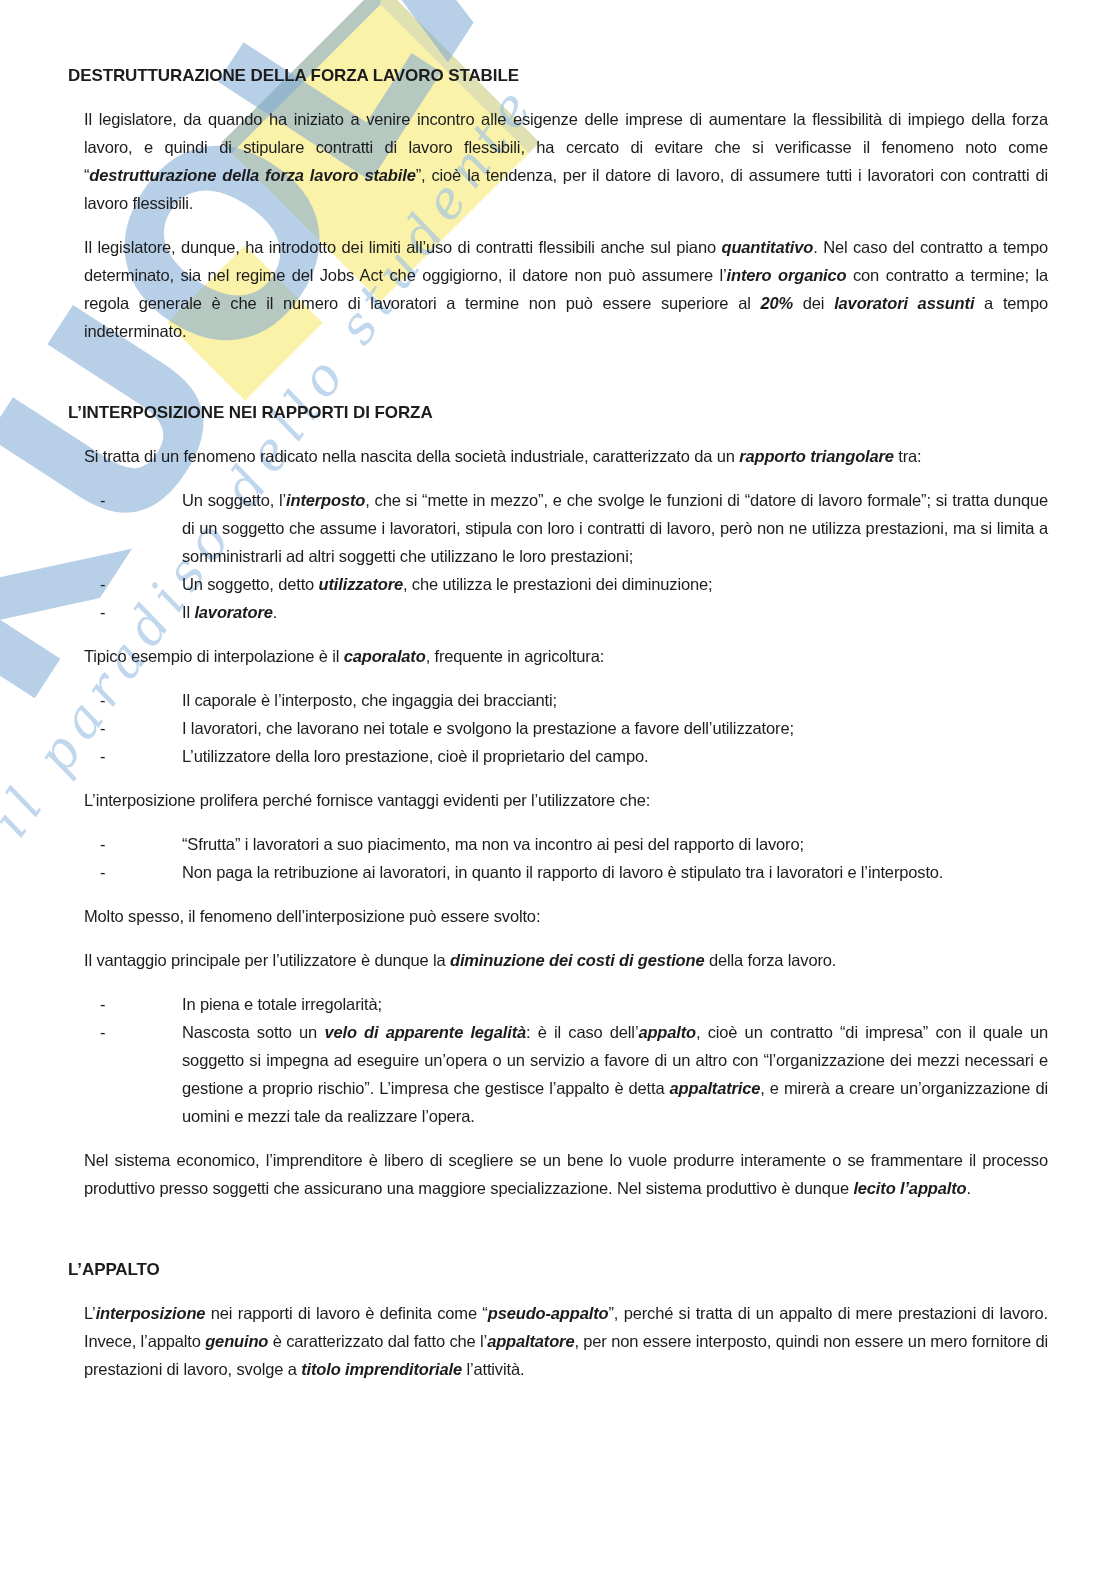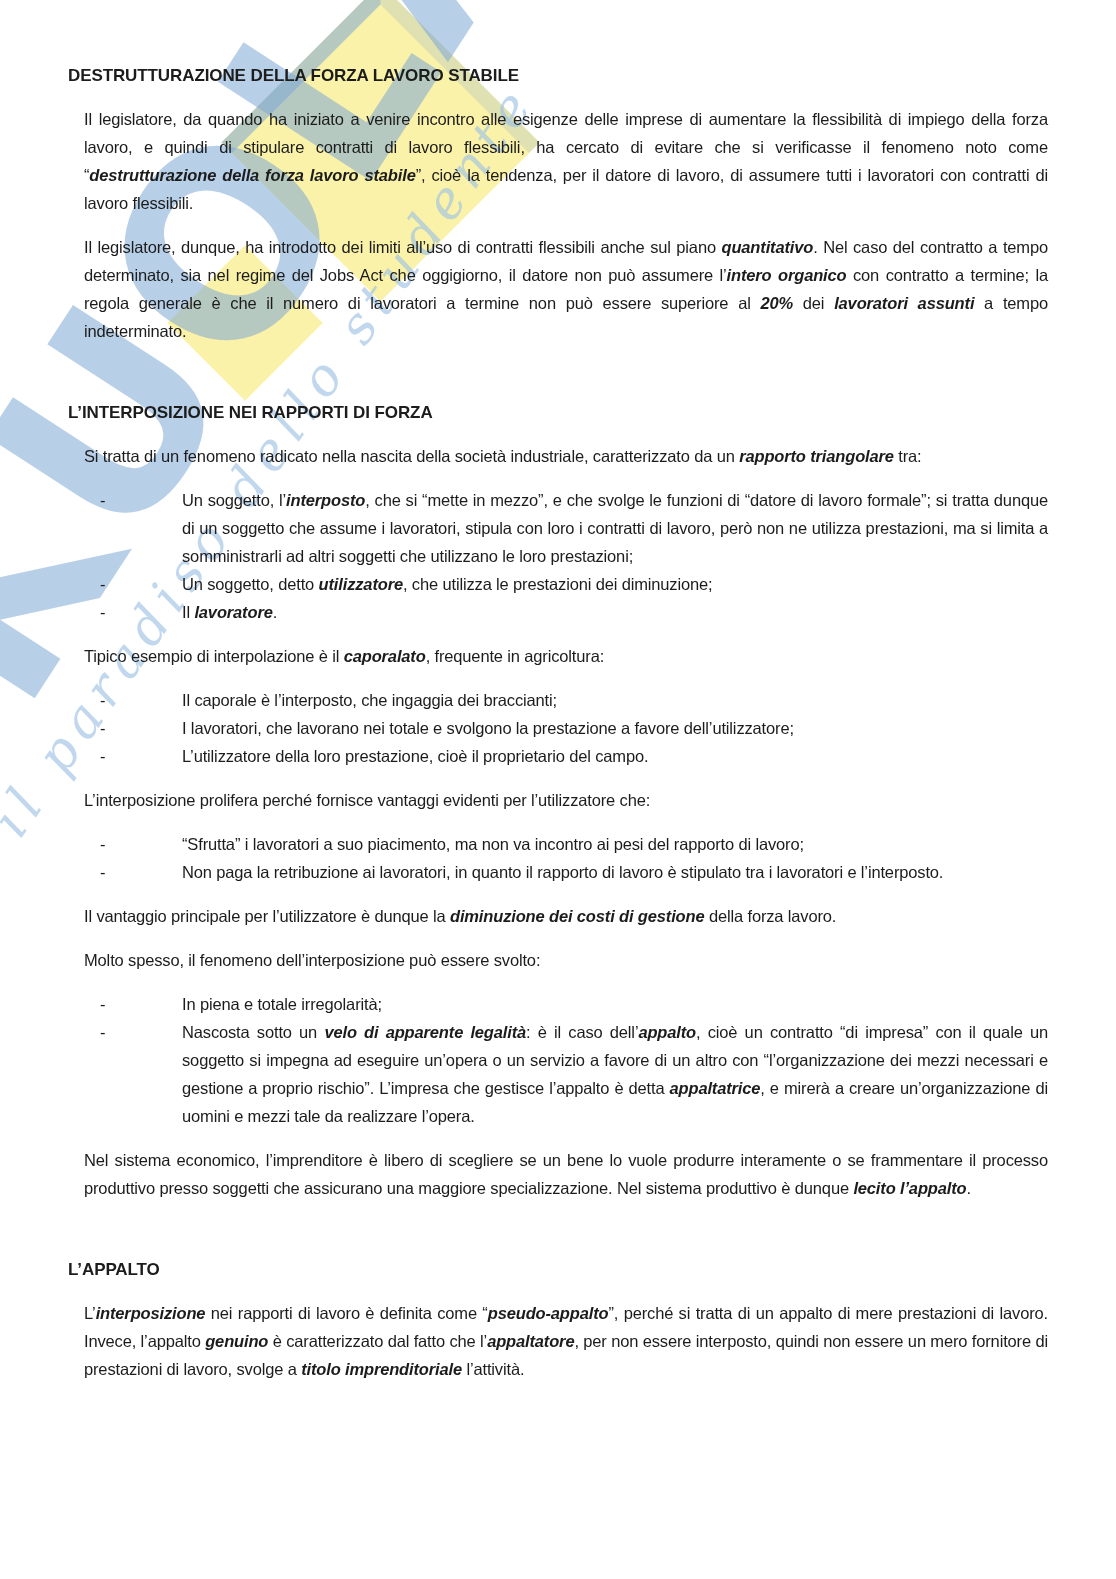--- a/index.html
+++ b/index.html
@@ -147,22 +147,22 @@
     <div class="doc-list">
       <div class="doc-li">
         <span class="li-marker">-</span>
         <div class="li-text"><span>“Sfrutta” i lavoratori a suo piacimento, ma non va incontro ai pesi del rapporto di lavoro;</span></div>
       </div>
       <div class="doc-li">
         <span class="li-marker">-</span>
         <div class="li-text"><span>Non paga la retribuzione ai lavoratori, in quanto il rapporto di lavoro è stipulato tra i lavoratori e l’interposto.</span></div>
       </div>
     </div>
+    <p class="doc-para"><span>Molto spesso, il fenomeno dell’interposizione può essere svolto:</span></p>
     <p class="doc-para"><span>Il vantaggio principale per l’utilizzatore è dunque la </span><span class="run-bi">diminuzione dei costi di gestione</span><span> della forza lavoro.</span></p>
-    <p class="doc-para"><span>Molto spesso, il fenomeno dell’interposizione può essere svolto:</span></p>
     <div class="doc-list">
       <div class="doc-li">
         <span class="li-marker">-</span>
         <div class="li-text"><span>In piena e totale irregolarità;</span></div>
       </div>
       <div class="doc-li">
         <span class="li-marker">-</span>
         <div class="li-text"><span>Nascosta sotto un </span><span class="run-bi">velo di apparente legalità</span><span>: è il caso dell’</span><span class="run-bi">appalto</span><span>, cioè un contratto “di impresa” con il quale un soggetto si impegna ad eseguire un’opera o un servizio a favore di un altro con “l’organizzazione dei mezzi necessari e gestione a proprio rischio”. L’impresa che gestisce l’appalto è detta </span><span class="run-bi">appaltatrice</span><span>, e mirerà a creare un’organizzazione di uomini e mezzi tale da realizzare l’opera.</span></div>
       </div>
     </div>

